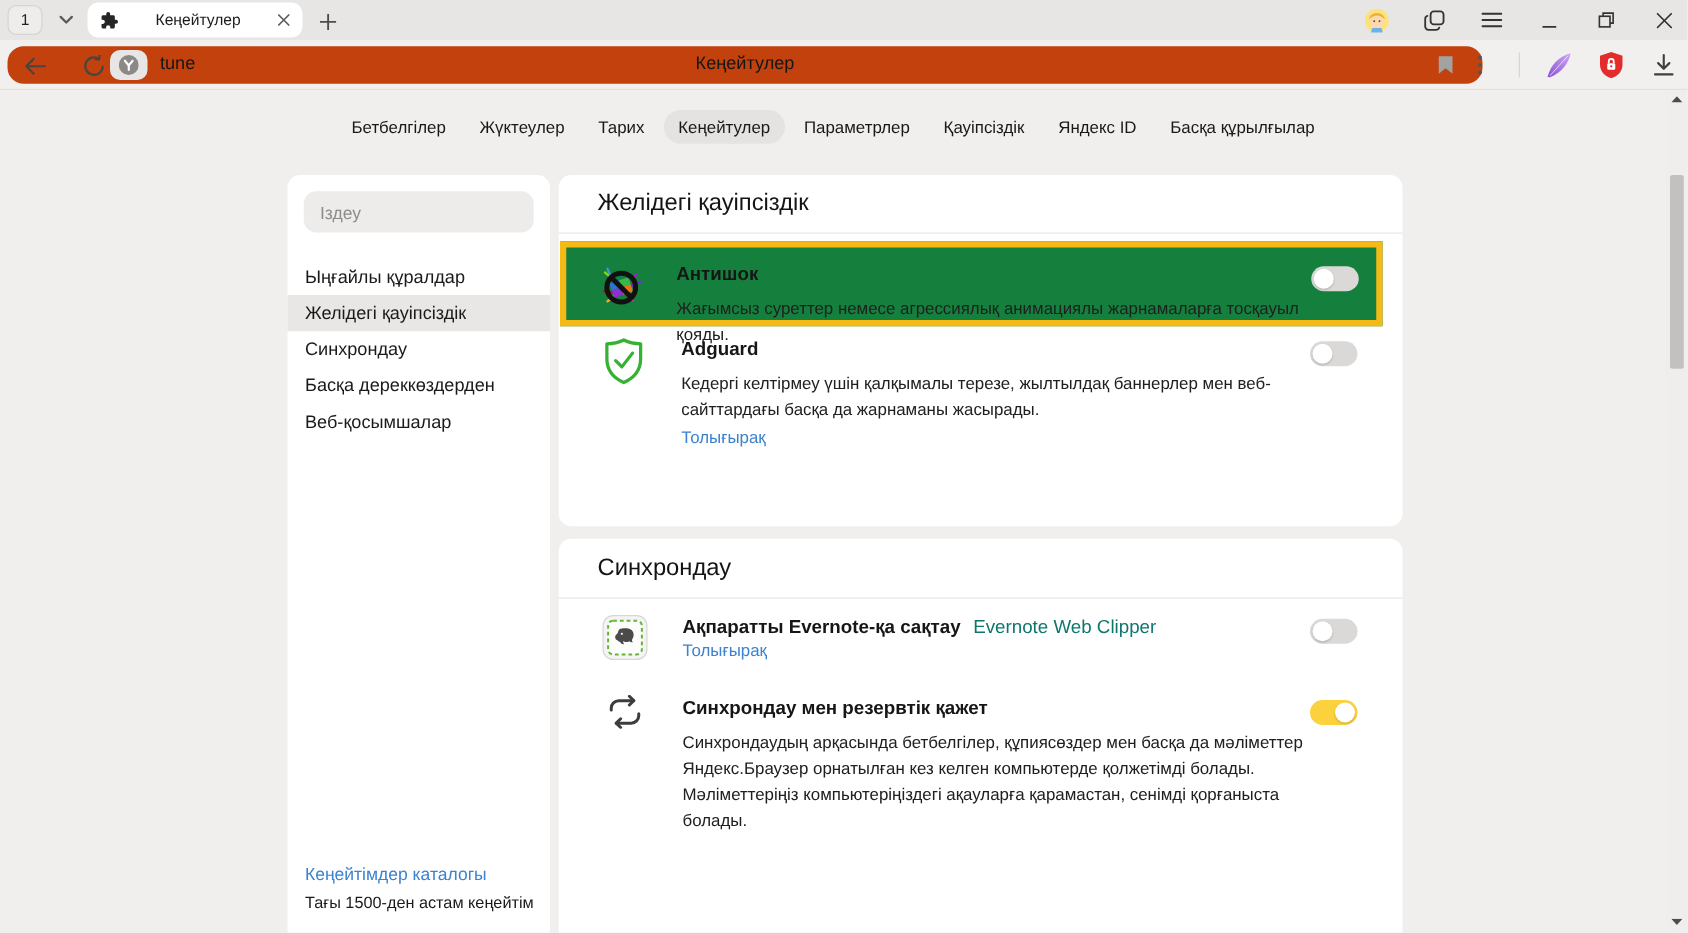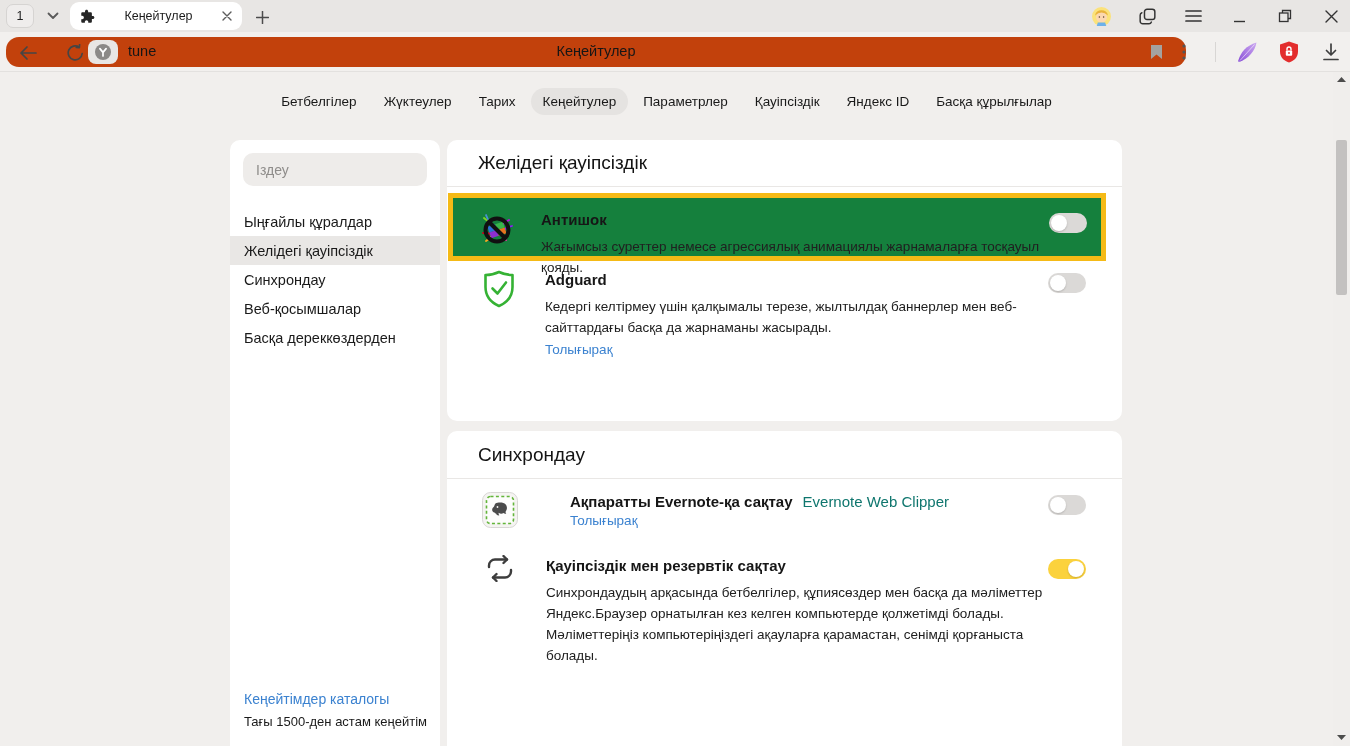--- a/index.html
+++ b/index.html
@@ -46,21 +46,21 @@
   
   .card { position:absolute; left:447px; width:675px; background:#fff; border-radius:10px; }
   .card1 { top:140px; height:281px; }
   .card2 { top:431px; height:325px; border-radius:10px 10px 0 0; }
   .card-header { height:47px; border-bottom:1px solid #e9e7e5; display:flex; align-items:center; padding-left:31px; font-size:19px; color:#141414; }
   .card2 .card-header { height:48px; }
 
   .hl-box { margin:6px 16px 0 1px; height:68px; border:5px solid #f5ba16; background:#15803d; display:flex; align-items:flex-start; padding:11px 14px 16px 23px; }
   .ext-row { display:flex; align-items:flex-start; }
   .row-adguard { padding:8px 36px 0 31px; }
-  .row-evernote { padding:12px 36px 0 32px;gap:24px; }
+  .row-evernote { padding:12px 36px 0 32px; }
   .row-sync { padding:26px 36px 0 32px; }
   .ext-icon { width:42px; flex:0 0 42px; display:flex; justify-content:center; }
   .ext-body { flex:1; margin-left:25px; }
   .hl-box .ext-body { margin-left:23px; }
   .ext-titleline { display:flex; align-items:baseline; margin-top:2px; }
   .ext-name { font-size:15px; font-weight:bold; color:#161616; }
   .ext-sub { font-size:15px; color:#0f766e; margin-left:10px; }
   .ext-desc { font-size:13.5px; color:#202020; line-height:1.55; margin-top:9px; max-width:575px; }
   .ext-more { font-size:13.5px; color:#3b82d0; margin-top:3px; display:inline-block; cursor:pointer; }
 
@@ -220,22 +220,22 @@
   <div class="navtab">Яндекс ID</div>
   <div class="navtab">Басқа құрылғылар</div>
 </div>
 
 <div class="sidebar">
   <input class="search" type="text" placeholder="Іздеу" style="">
   <div class="side-list">
     <div class="side-item">Ыңғайлы құралдар</div>
     <div class="side-item active">Желідегі қауіпсіздік</div>
     <div class="side-item">Синхрондау</div>
+    <div class="side-item">Басқа дереккөздерден</div>
     <div class="side-item">Веб-қосымшалар</div>
-    <div class="side-item">Басқа дереккөздерден</div>
   </div>
   <div class="side-bottom">
     <div class="catalog-link">Кеңейтімдер каталогы</div>
     <div class="catalog-note">Тағы 1500-ден астам кеңейтім</div>
   </div>
 </div>
 
 <div class="card card1">
   <div class="card-header">Желідегі қауіпсіздік</div>
 
@@ -318,21 +318,21 @@
     <div class="ext-icon">
       <svg width="30" height="27" viewBox="0 0 30 27" fill="none" stroke="#3d3d3d" stroke-width="2.4" stroke-linecap="round" stroke-linejoin="round">
         <path d="M4 12 V10.5 a6 6 0 0 1 6-6 h12"></path>
         <path d="M18.5 1 L22 4.5 18.5 8"></path>
         <path d="M26 15 v1.5 a6 6 0 0 1 -6 6 H8"></path>
         <path d="M11.5 19 L8 22.5 11.5 26"></path>
       </svg>
     </div>
     <div class="ext-body">
       <div class="ext-titleline">
-        <span class="ext-name">Қауіпсіздік мен резервтік сақтау</span>
+        <span class="ext-name">Синхрондау мен резервтік қажет</span>
       </div>
       <div class="ext-desc">Синхрондаудың арқасында бетбелгілер, құпиясөздер мен басқа да мәліметтер Яндекс.Браузер орнатылған кез келген компьютерде қолжетімді болады. Мәліметтеріңіз компьютеріңіздегі ақауларға қарамастан, сенімді қорғаныста болады.</div>
 
     </div>
     <div class="toggle on">
         <div class="knob"></div>
       </div>
   </div>
 </div>
 

